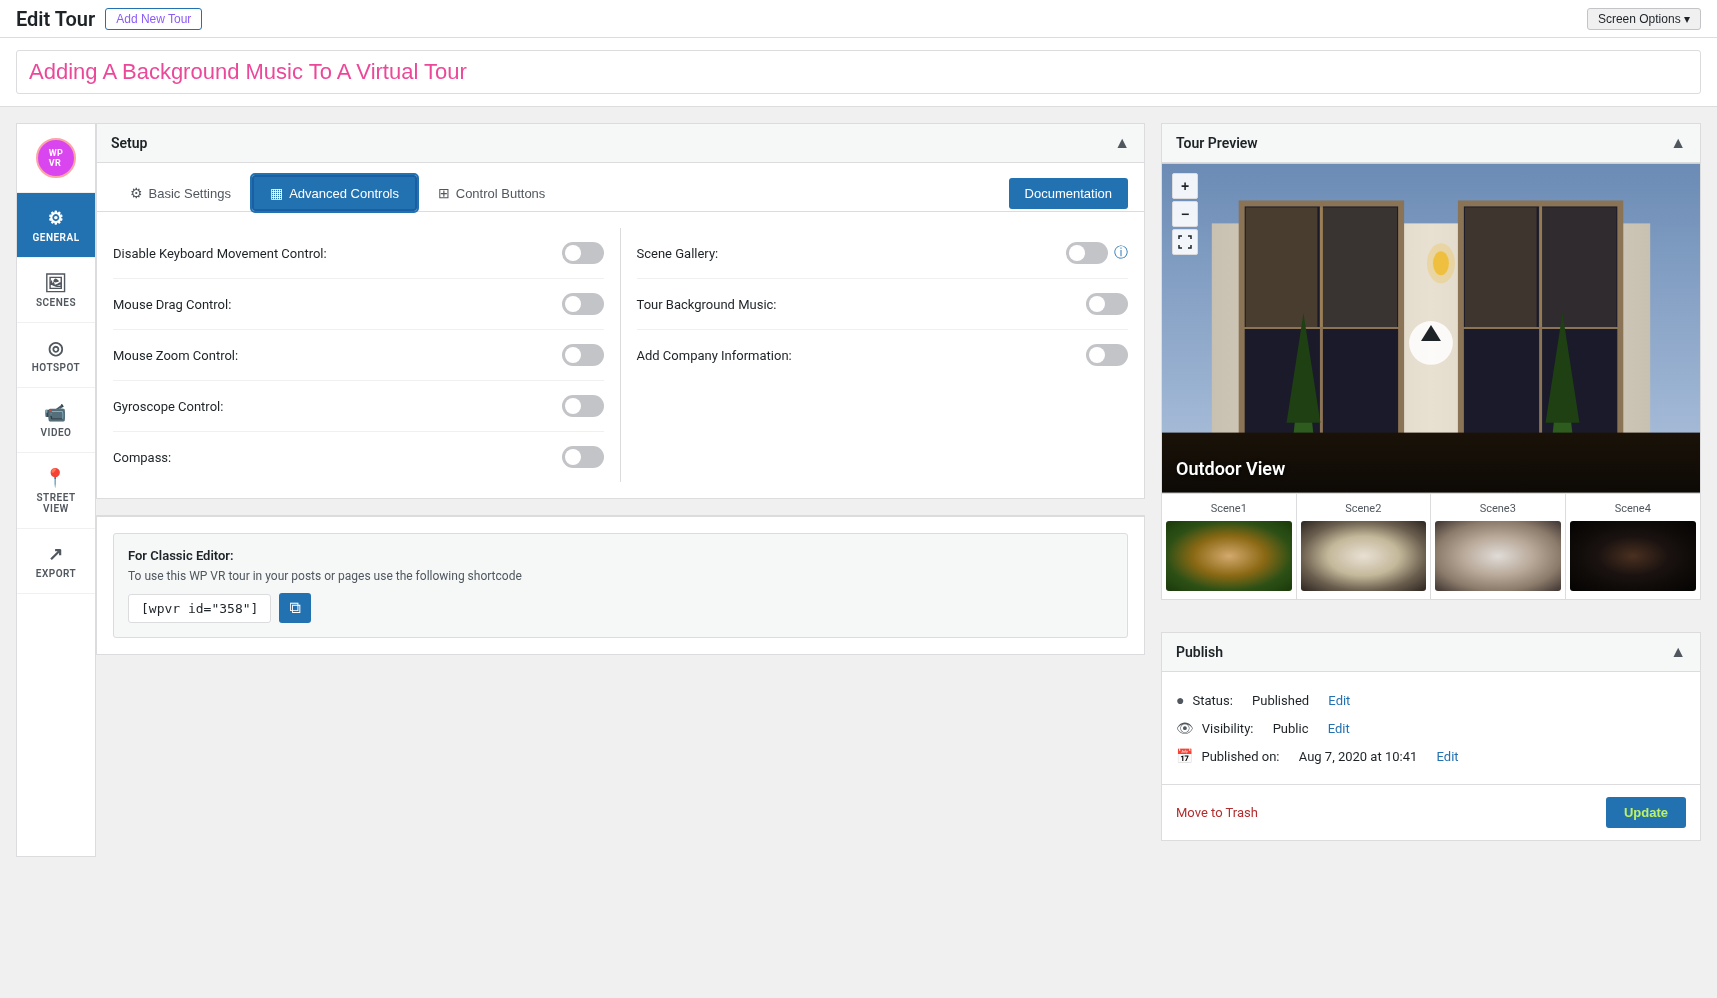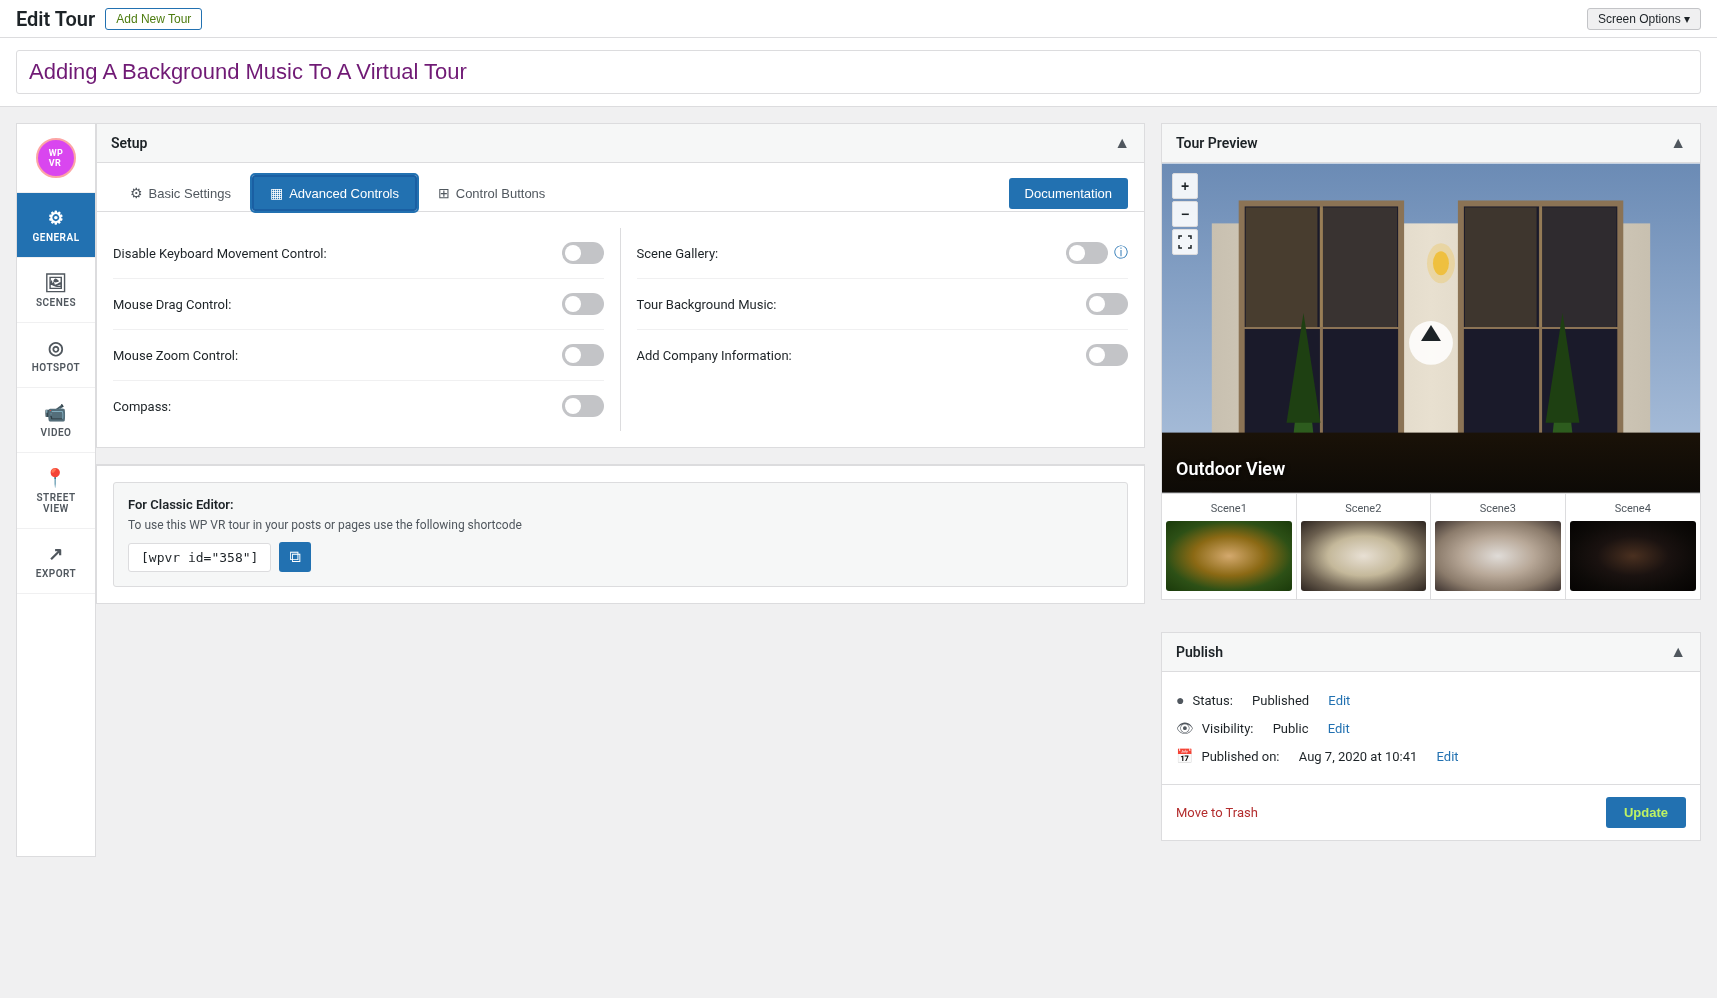--- a/index.html
+++ b/index.html
@@ -2,26 +2,26 @@
 <html><head>
   <meta charset="utf-8">
   <style>
     * { box-sizing: border-box; margin: 0; padding: 0; }
     body { font-family: -apple-system, BlinkMacSystemFont, "Segoe UI", Roboto, sans-serif; background: #f0f0f1; font-size: 13px; color: #1d2327; }
 
     
     .top-bar { display: flex; justify-content: space-between; align-items: center; background: #fff; padding: 8px 16px; height: 38px; border-bottom: 1px solid #dcdcde; }
     .top-bar-left { display: flex; align-items: center; gap: 10px; }
     .page-title-text { font-size: 20px; font-weight: 600; color: #1d2327; }
-    .add-new-btn { background: #fff; border: 1px solid #2271b1; color: #4d7c0f; padding: 3px 10px; font-size: 12px; cursor: pointer; border-radius: 3px; }
+    .add-new-btn { background: #fff; border: 1px solid #2271b1; color: #8b5cf6; padding: 3px 10px; font-size: 12px; cursor: pointer; border-radius: 3px; }
     .screen-options-btn { background: #f0f0f1; border: 1px solid #c3c4c7; color: #1d2327; padding: 3px 10px; font-size: 12px; cursor: pointer; border-radius: 3px; }
 
     
     .title-row { padding: 12px 16px; background: #fff; border-bottom: 1px solid #dcdcde; }
-    .title-input { width: 100%; font-size: 22px; padding: 8px 12px; border: 1px solid #dcdcde; border-radius: 3px; color: #701a75; outline: none; }
+    .title-input { width: 100%; font-size: 22px; padding: 8px 12px; border: 1px solid #dcdcde; border-radius: 3px; color: #ec4899; outline: none; }
 
     
     .main-layout { display: flex; gap: 16px; padding: 16px; }
     .left-panel { display: flex; gap: 0; flex: 1; }
     .sidebar-nav { width: 80px; background: #fff; border: 1px solid #dcdcde; display: flex; flex-direction: column; align-items: center; padding: 0; }
     .sidebar-item { display: flex; flex-direction: column; align-items: center; justify-content: center; width: 100%; padding: 14px 8px; cursor: pointer; border-bottom: 1px solid #f0f0f1; color: #50575e; font-size: 10px; font-weight: 600; letter-spacing: 0.5px; gap: 4px; }
     .sidebar-item.active { background: #2271b1; color: #fff; }
     .sidebar-icon { font-size: 18px; }
     .sidebar-item .wpvr-logo { width: 40px; height: 40px; background: #d946ef; border-radius: 50%; display: flex; align-items: center; justify-content: center; color: #fff; font-size: 11px; font-weight: 700; border: 2px solid #fca5a5; }
 
@@ -203,20 +203,27 @@
               </div>
               <div class="control-row">
                 <span class="control-label">Mouse Drag Control:</span>
                 <label class="toggle">
                   <input type="checkbox" style="">
                   <span class="toggle-slider"></span>
                 </label>
               </div>
               <div class="control-row">
                 <span class="control-label">Mouse Zoom Control:</span>
+                <label class="toggle">
+                  <input type="checkbox" style="">
+                  <span class="toggle-slider"></span>
+                </label>
+              </div>
+              <div class="control-row">
+                <span class="control-label">Gyroscope Control:</span>
                 <label class="toggle">
                   <input type="checkbox" style="">
                   <span class="toggle-slider"></span>
                 </label>
               </div>
               <div class="control-row">
                 <span class="control-label">Compass:</span>
                 <label class="toggle">
                   <input type="checkbox" style="">
                   <span class="toggle-slider"></span>

